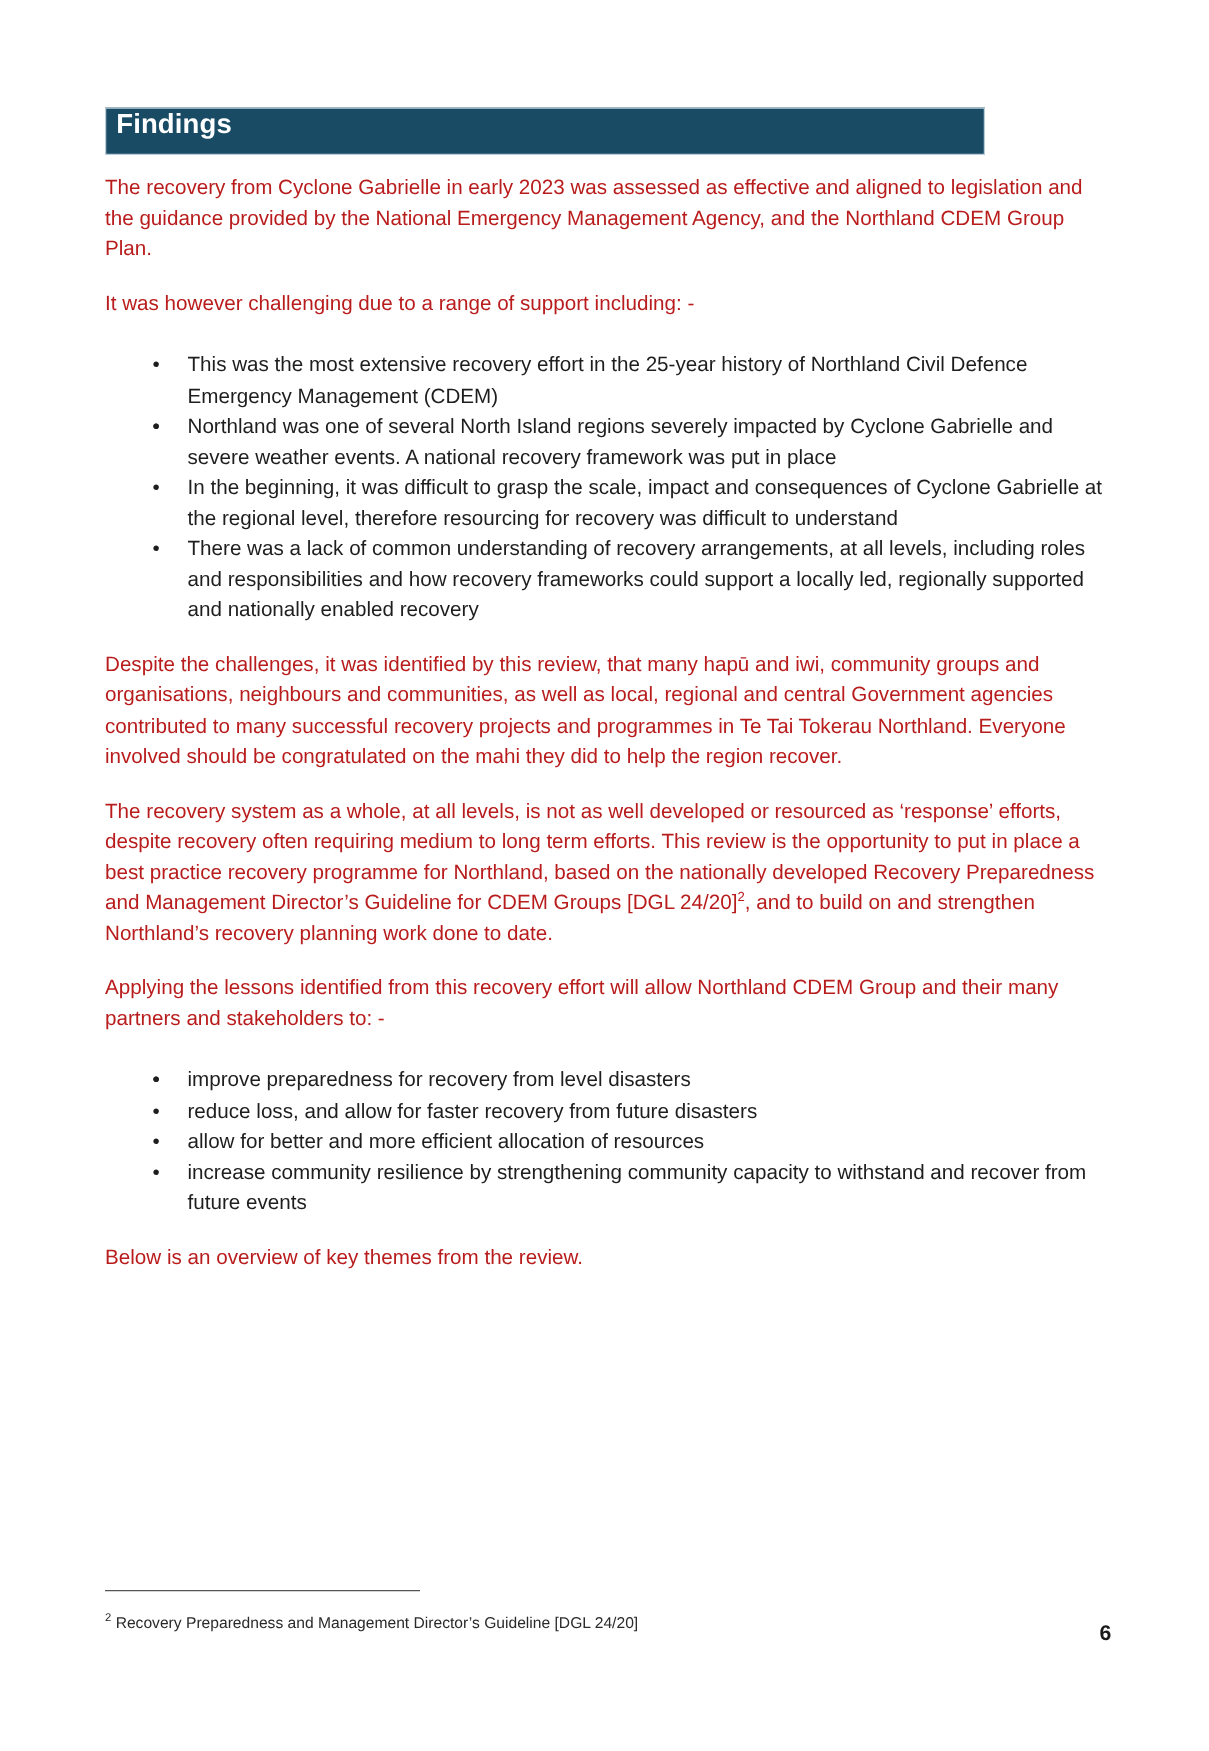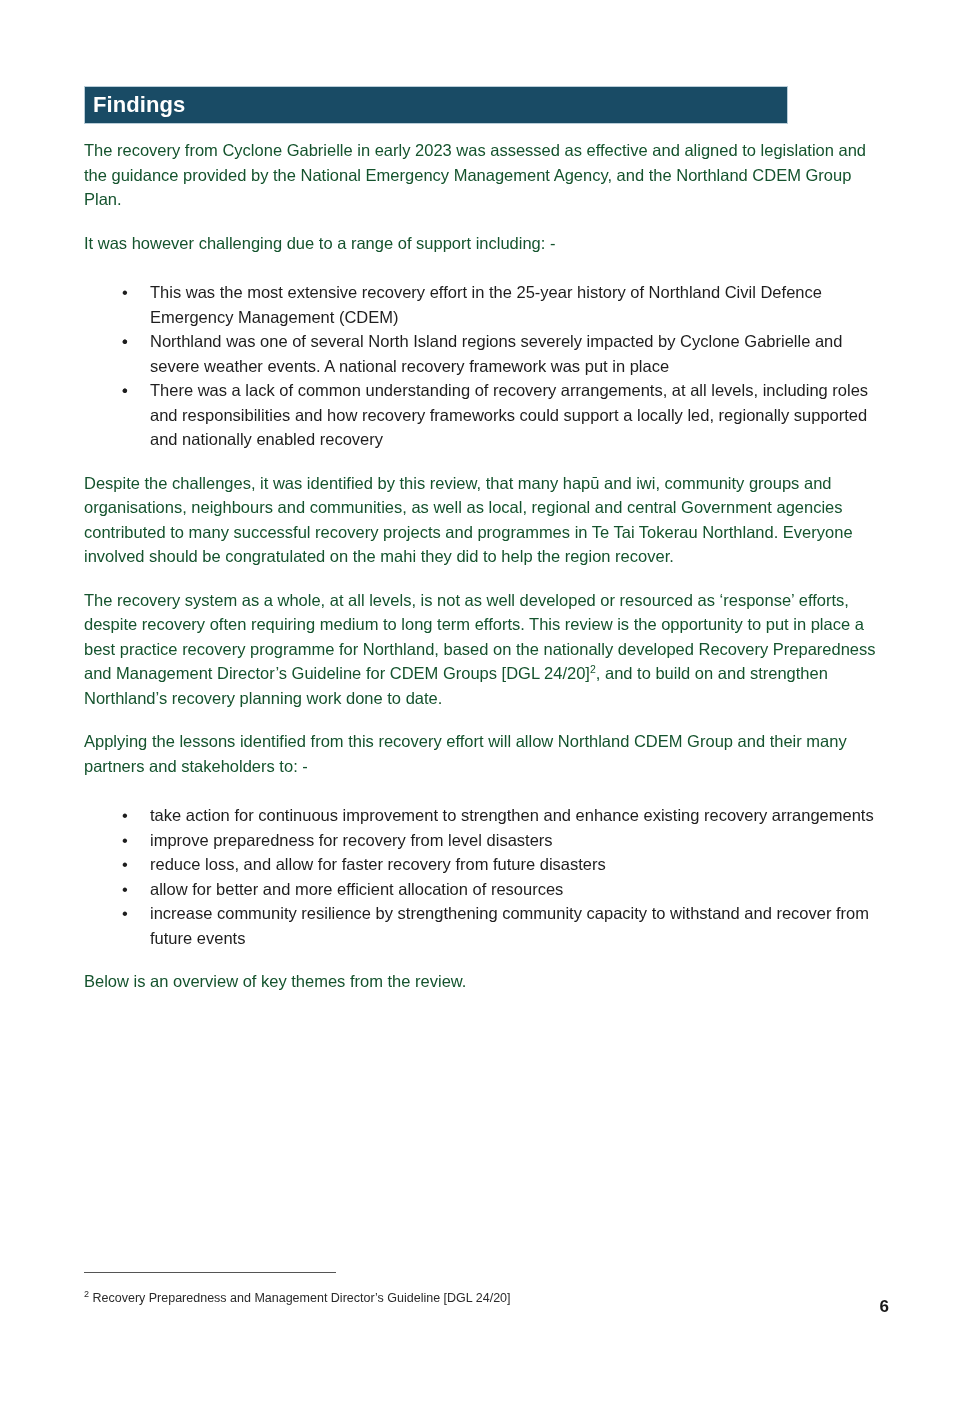--- a/index.html
+++ b/index.html
@@ -28,39 +28,38 @@
   }
 
   
   .section-banner {
     background: #194B65;
     border: 1px solid #b9cdd8;
     box-sizing: border-box;
     width: 704px;
     height: 38px;
     display: flex;
-    align-items: center;
     padding-left: 8px;
     margin-bottom: 14px;
   }
   .section-banner h1 {
     margin: 0;
     font-size: 22px;
     line-height: 1.05;
     font-weight: bold;
     color: #ffffff;
     letter-spacing: 0.1px;
   }
 
   
   p.body-para {
     margin: 0 0 19px 0;
     font-size: 16.5px;
     line-height: 24.5px;
-    color: #14532d;
+    color: #b91c1c;
     text-align: left;
   }
   p.body-para:last-child {
     margin-bottom: 0;
   }
   sup.fn-ref {
     font-size: 10.5px;
     vertical-align: super;
     line-height: 0;
   }
@@ -149,38 +148,38 @@
       </li>
       <li>
         <span class="bullet-marker">•</span>
       </li>
       <li>
         <span class="bullet-marker">•</span>
         <span>Northland was one of several North Island regions severely impacted by Cyclone Gabrielle and severe weather events. A national recovery framework was put in place</span>
       </li>
       <li>
         <span class="bullet-marker">•</span>
+        <span>In the beginning, it was difficult to grasp the scale, impact and consequences of Cyclone Gabrielle at the regional level, therefore resourcing for recovery was difficult to understand</span>
       </li>
       <li>
         <span class="bullet-marker">•</span>
         <span>There was a lack of common understanding of recovery arrangements, at all levels, including roles and responsibilities and how recovery frameworks could support a locally led, regionally supported and nationally enabled recovery</span>
       </li>
     </ul>
 
     <p class="body-para">Despite the challenges, it was identified by this review, that many hapū and iwi, community groups and organisations, neighbours and communities, as well as local, regional and central Government agencies contributed to many successful recovery projects and programmes in Te Tai Tokerau Northland. Everyone involved should be congratulated on the mahi they did to help the region recover.</p>
 
     <p class="body-para"><span>The recovery system as a whole, at all levels, is not as well developed or resourced as ‘response’ efforts, despite recovery often requiring medium to long term efforts.  This review is the opportunity to put in place a best practice recovery programme for Northland, based on the nationally developed Recovery Preparedness and Management Director’s Guideline for CDEM Groups [DGL 24/20]</span><sup class="fn-ref">2</sup><span>, and to build on and strengthen Northland’s recovery planning work done to date.</span></p>
 
     <p class="body-para">Applying the lessons identified from this recovery effort will allow Northland CDEM Group and their many partners and stakeholders to: -</p>
 
     <div class="list-gap-top"></div>
     <ul class="bullet-list">
       <li>
         <span class="bullet-marker">•</span>
-        <span>take action for continuous improvement to strengthen and enhance existing recovery arrangements</span>
       </li>
       <li>
         <span class="bullet-marker">•</span>
         <span>improve preparedness for recovery from level disasters</span>
       </li>
       <li>
         <span class="bullet-marker">•</span>
         <span>reduce loss, and allow for faster recovery from future disasters</span>
       </li>
       <li>

